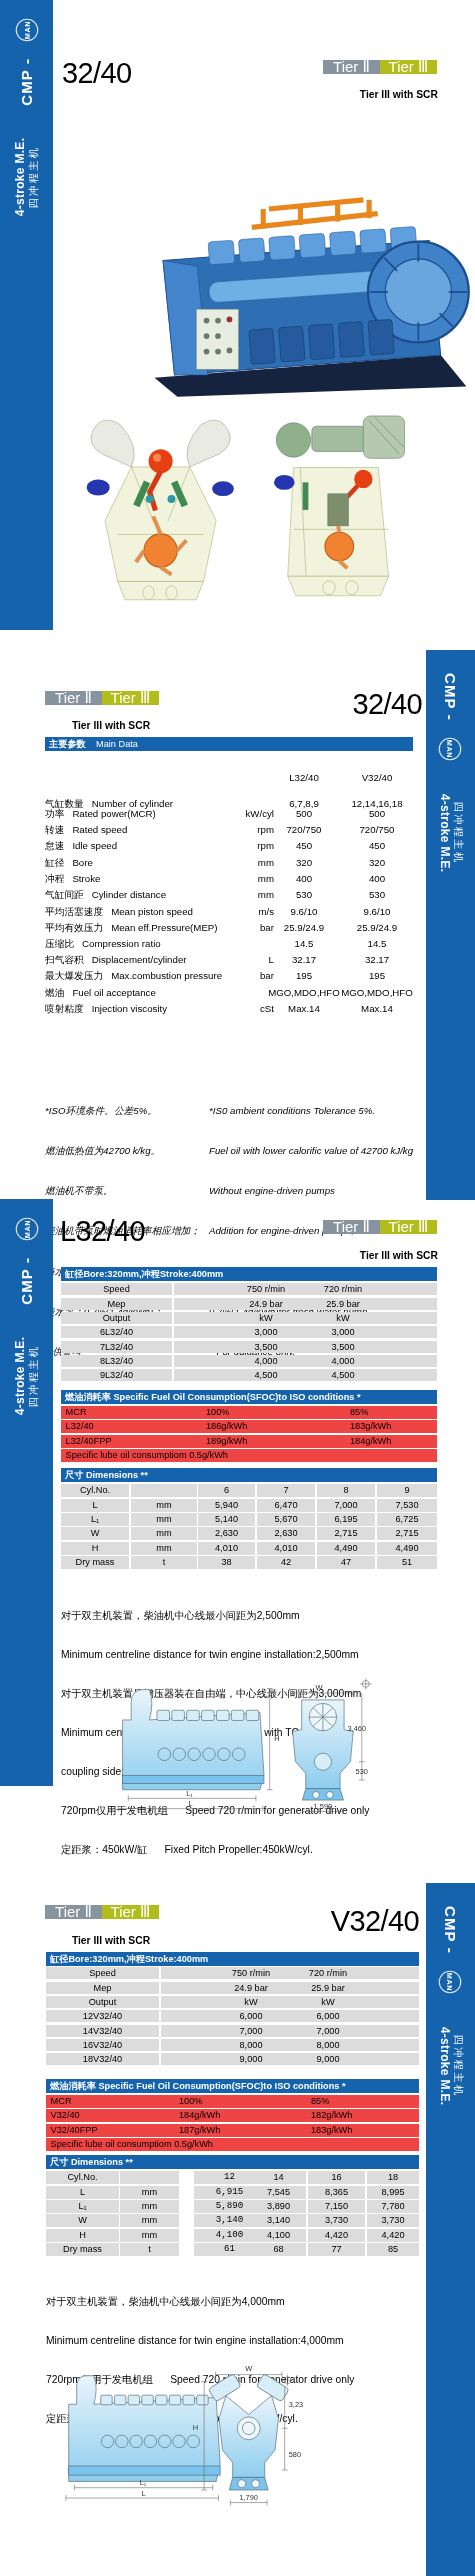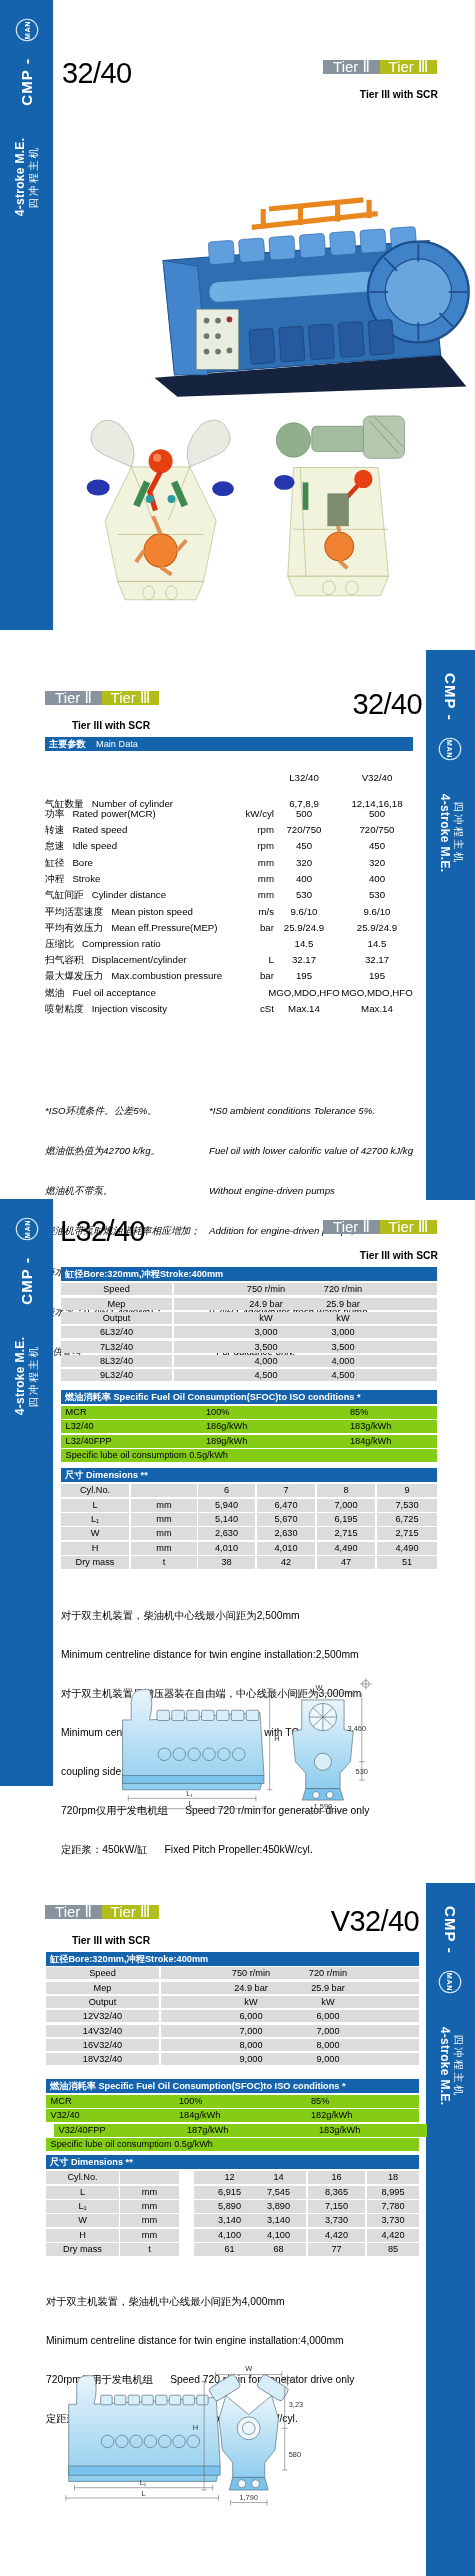--- a/index.html
+++ b/index.html
@@ -34,35 +34,35 @@
   .orow .val{position:absolute;top:0;right:0;height:12px;background:#dcdcdc;}
   .orow .ov1,.orow .ov2{position:absolute;top:0;width:80px;height:12px;line-height:12px;text-align:center;}
   .orow .ov1{left:165px;}.orow .ov2{left:242px;}
   .sec3 .orow{left:61px;width:376px;}
   .sec3 .orow .lab{width:111px;}
   .sec3 .orow .val{width:263px;}
   .sec4 .orow{left:46px;width:373px;}
   .sec4 .orow .lab{width:113px;}
   .sec4 .orow .val{width:258px;}
   
-  .frow{position:absolute;height:12.6px;background:#84cc16;font-size:9.2px;line-height:12.6px;white-space:nowrap;}
+  .frow{position:absolute;height:12.6px;background:#ef4444;font-size:9.2px;line-height:12.6px;white-space:nowrap;}
   .frow span{position:absolute;top:0;}
   .frow .fl{left:4.6px;}
   .sec3 .frow{left:61px;width:376px;}
   .sec3 .fv1{left:145px;}.sec3 .fv2{left:289px;}
   .sec4 .frow{left:46px;width:373px;}
   .sec4 .fv1{left:133px;}.sec4 .fv2{left:265px;}
   
   .drow{position:absolute;height:12.6px;font-size:9.2px;}
   .drow span{position:absolute;top:0;height:12.6px;line-height:12.6px;background:#dcdcdc;text-align:center;}
   .sec3 .drow{left:61px;width:376px;}
   .sec3 .c0{left:0;width:68px;}.sec3 .c1{left:70px;width:66px;}.sec3 .c2{left:137px;width:57px;}
   .sec3 .c3{left:196px;width:58px;}.sec3 .c4{left:256px;width:58px;}.sec3 .c5{left:316px;width:60px;}
   .sec4 .drow{left:46px;width:373px;}
-  .sec4 .c0{left:0;width:73px;}.sec4 .c1{left:74px;width:59px;}.sec4 .c2{left:148px;width:71px;}
+  .sec4 .c0{left:0;width:73px;}.sec4 .c1{left:74px;width:59px;}.sec4 .c2{left:148px;width:71px;font-family:Liberation Mono, monospace;}
   .sec4 .c3{left:205px;width:55px;}.sec4 .c4{left:262px;width:57px;}.sec4 .c5{left:321px;width:52px;}
   .note{position:absolute;font-size:10.3px;line-height:13px;white-space:pre;}
   .dimtxt{font-size:13px;fill:#333;font-family:"Liberation Sans","DejaVu Sans",sans-serif;}
   .dln{stroke:#666;stroke-width:1;fill:none;}
   .outl{stroke:#55707d;stroke-width:1.2;}
 </style>
 </head>
 <body>
 
 <div class="sec sec1">
@@ -611,21 +611,21 @@
   <div class="frow" style="top:2095px;">
       <span class="fl">MCR</span>
       <span class="fv1">100%</span>
       <span class="fv2">85%</span>
     </div>
   <div class="frow" style="top:2109px;">
       <span class="fl">V32/40</span>
       <span class="fv1">184g/kWh</span>
       <span class="fv2">182g/kWh</span>
     </div>
-  <div class="frow" style="top:2124px;margin-left:8px;">
+  <div class="frow" style="top:2124px;">
       <span class="fl">V32/40FPP</span>
       <span class="fv1">187g/kWh</span>
       <span class="fv2">183g/kWh</span>
     </div>
   <div class="frow" style="top:2138px;">
       <span class="fl">Specific lube oil consumptiom 0.5g/kWh</span>
     </div>
 
   <div class="bluebar" style="left:46px;top:2155px;width:373px;">
     <span class="bb-cn">尺寸 Dimensions **</span>

